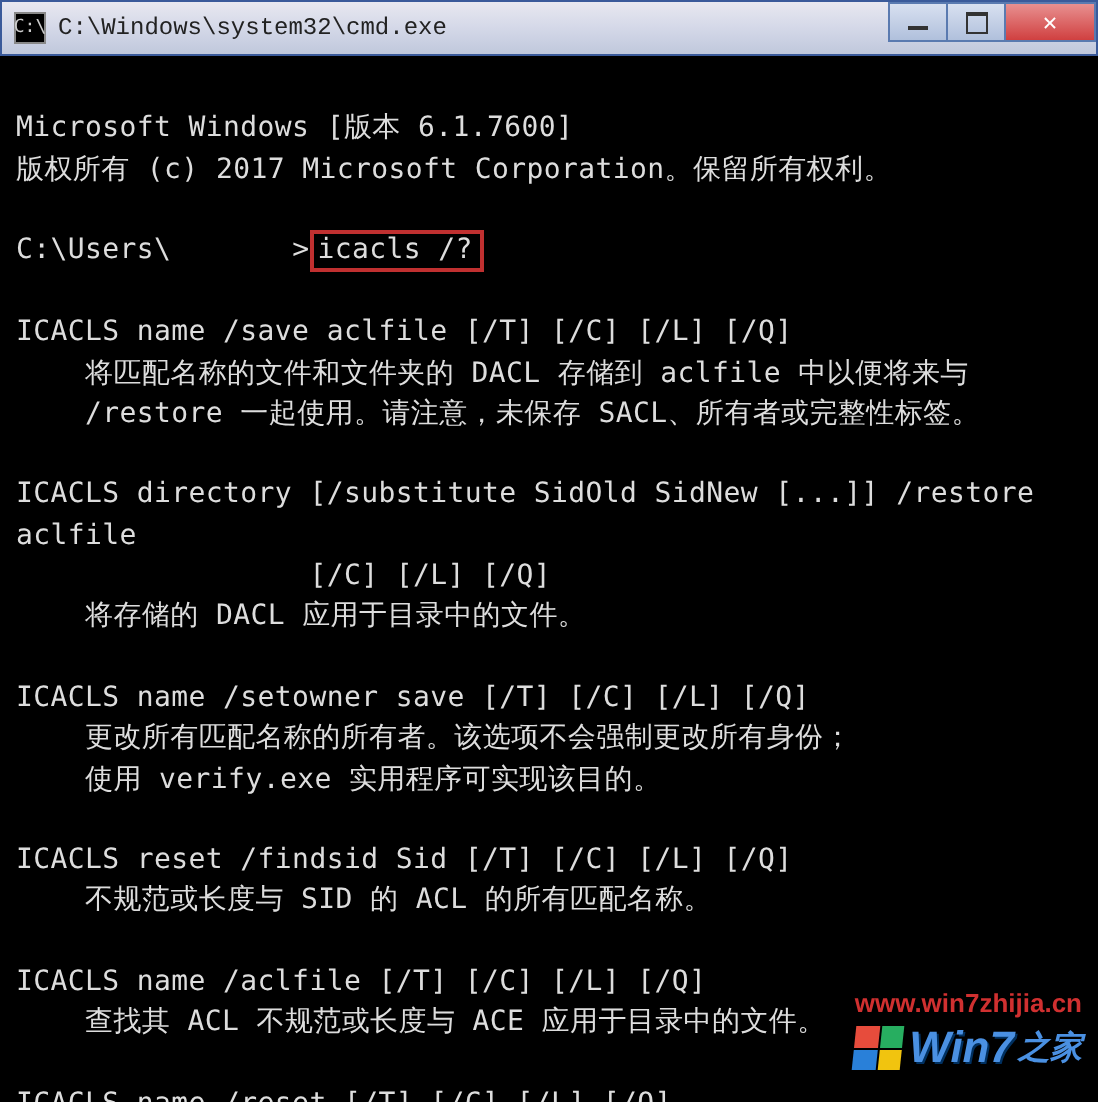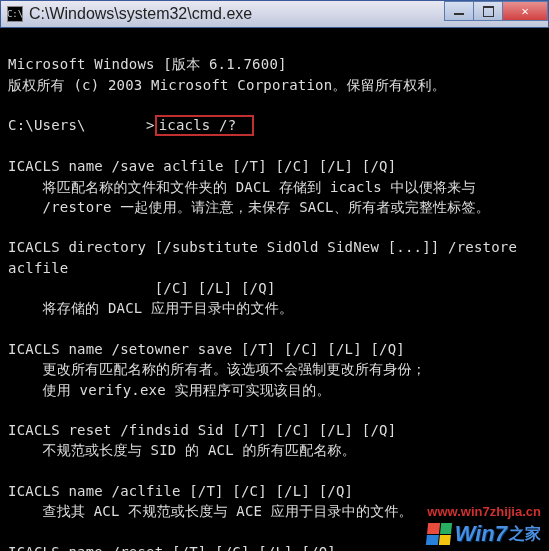--- a/index.html
+++ b/index.html
@@ -28,22 +28,22 @@
     margin-right: 6px;
     display: inline-flex;
     align-items: center;
     justify-content: center;
     color: #ccc;
     font-size: 9px;
     font-family: monospace;
   }
   .titlebar .title {
     color: #222;
-    font-size: 16px;
-    font-family: Liberation Sans, sans-serif;
+    font-size: 12px;
+    font-family: Liberation Mono, monospace;
   }
   .win-controls {
     position: absolute;
     right: 0; top: 0;
     display: flex;
   }
   .win-btn {
     width: 30px; height: 20px;
     border: 1px solid #5a7ab0;
     background: linear-gradient(to bottom, #d8e0f0, #b0c0dc);
@@ -66,28 +66,28 @@
     color: #ddd;
     padding: 6px 8px 8px 8px;
     line-height: 1.45;
     white-space: pre-wrap;
     height: calc(551px - 28px);
     overflow: hidden;
     letter-spacing: 0.2px;
   }
   .hl {
     border: 2px solid #c03030;
-    padding: 0 16px 0 2px;
+    padding: 0 4px 0 2px;
     display: inline-block;
     line-height: 1.2;
   }
   .watermark {
     position: absolute;
     right: 8px;
-    bottom: 4px;
+    bottom: 14px;
     text-align: right;
     pointer-events: none;
   }
   .watermark .url {
     color: #d03030;
     font-family: Arial, sans-serif;
     font-size: 13px;
     font-weight: bold;
   }
   .watermark .brand {
@@ -114,44 +114,45 @@
     font-family: "Segoe UI", Arial, sans-serif;
     font-weight: bold;
     font-size: 22px;
     font-style: italic;
     text-shadow: 1px 1px 0 #003060;
   }
   .brand-zh {
     color: #4a90e2;
     font-size: 16px;
     font-weight: bold;
+    font-style: italic;
     margin-left: 2px;
   }
 </style>
 </head>
 <body>
 
 <div class="titlebar">
   <span class="icon">C:\</span>
   <span class="title">C:\Windows\system32\cmd.exe</span>
   <div class="win-controls">
     <div class="win-btn min"></div>
     <div class="win-btn max"></div>
     <div class="win-btn close"></div>
   </div>
 </div>
 
 <div class="terminal">
 <span>Microsoft Windows [版本 6.1.7600]</span>
-<span>版权所有 (c) 2003 Microsoft Corporation。保留所有权利。</span>
+<span>版权所有 (c) 2017 Microsoft Corporation。保留所有权利。</span>
 
 <span>C:\Users\</span><span>       </span><span>&gt;</span><span class="hl">icacls /?</span>
 
 <span>ICACLS name /save aclfile [/T] [/C] [/L] [/Q]</span>
-<span>    将匹配名称的文件和文件夹的 DACL 存储到 icacls 中以便将来与</span>
+<span>    将匹配名称的文件和文件夹的 DACL 存储到 aclfile 中以便将来与</span>
 <span>    /restore 一起使用。请注意，未保存 SACL、所有者或完整性标签。</span>
 
 <span>ICACLS directory [/substitute SidOld SidNew [...]] /restore aclfile</span>
 <span>                 [/C] [/L] [/Q]</span>
 <span>    将存储的 DACL 应用于目录中的文件。</span>
 
 <span>ICACLS name /setowner save [/T] [/C] [/L] [/Q]</span>
 <span>    更改所有匹配名称的所有者。该选项不会强制更改所有身份；</span>
 <span>    使用 verify.exe 实用程序可实现该目的。</span>
 

